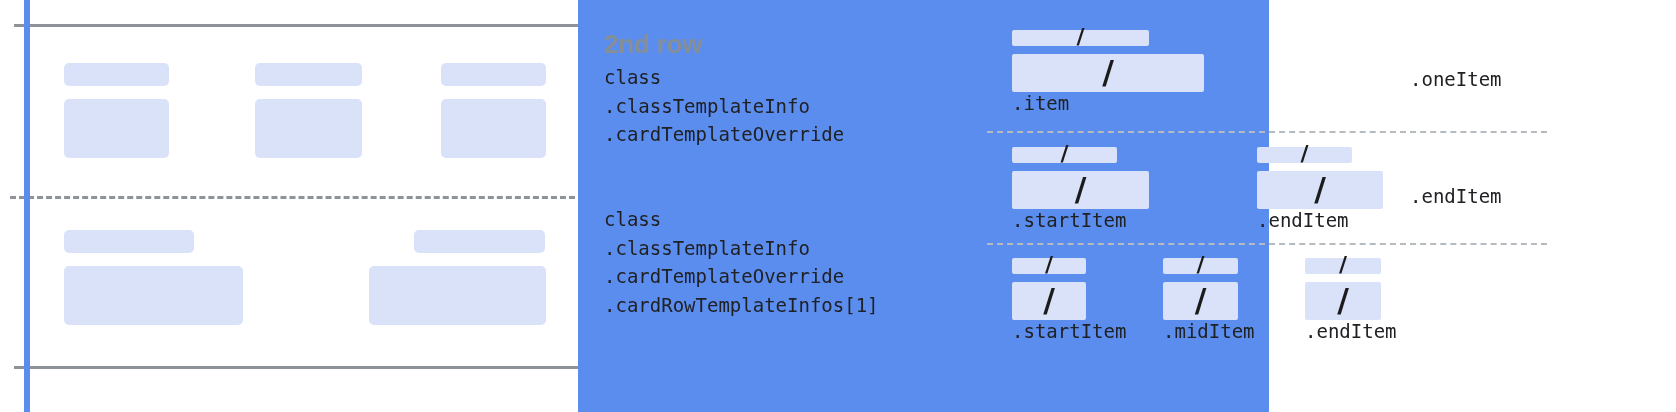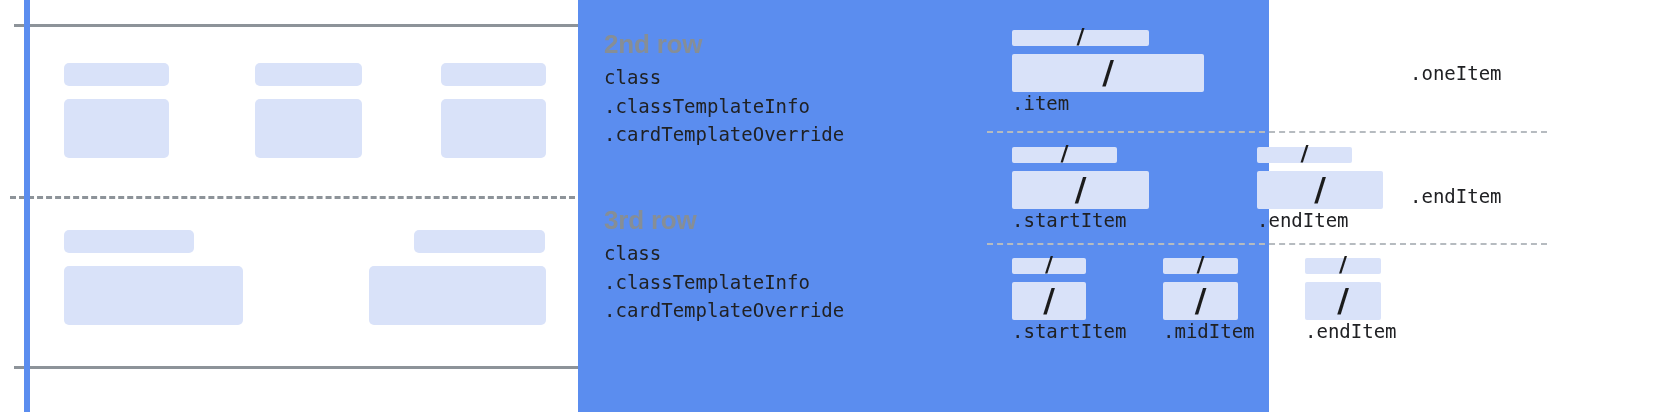--- a/index.html
+++ b/index.html
@@ -88,21 +88,21 @@
   .vlabel{
     position:absolute;
     font-family:"DejaVu Sans Mono","Liberation Mono",monospace;
     font-size:19px;color:#202124;white-space:nowrap;
   }
 
   
   .v1 .c1{left:27px;top:8px;width:137px;}
   .v1 .c1 .sm{width:137px;}
   .v1 .c1 .lg{width:192px;}
-  .v1 .vlabel{left:425px;top:40px;}
+  .v1 .vlabel{left:425px;top:46px;}
 
   
   .v2 .c1{left:27px;top:9px;}
   .v2 .c1 .sm{width:105px;}
   .v2 .c1 .lg{width:137px;}
   .v2 .c2{left:272px;top:9px;}
   .v2 .c2 .sm{width:95px;}
   .v2 .c2 .lg{width:126px;}
   .v2 .vlabel{left:425px;top:47px;}
 
@@ -147,24 +147,24 @@
   <div class="mid">
 
     <div class="spec first">
       <div class="spec-title">2nd row</div>
       <div class="spec-line">class</div>
       <div class="spec-line">.classTemplateInfo</div>
       <div class="spec-line">.cardTemplateOverride</div>
     </div>
 
     <div class="spec second">
-      <div class="spec-title">3rd row</div>
       <div class="spec-line">class</div>
       <div class="spec-line">.classTemplateInfo</div>
       <div class="spec-line">.cardTemplateOverride</div>
+      <div class="spec-line">.cardRowTemplateInfos[1]</div>
     </div>
 
   </div>
 
   <div class="right">
 
     <div class="sep s1"></div>
     <div class="sep s2"></div>
 
     <div class="variant v1">

